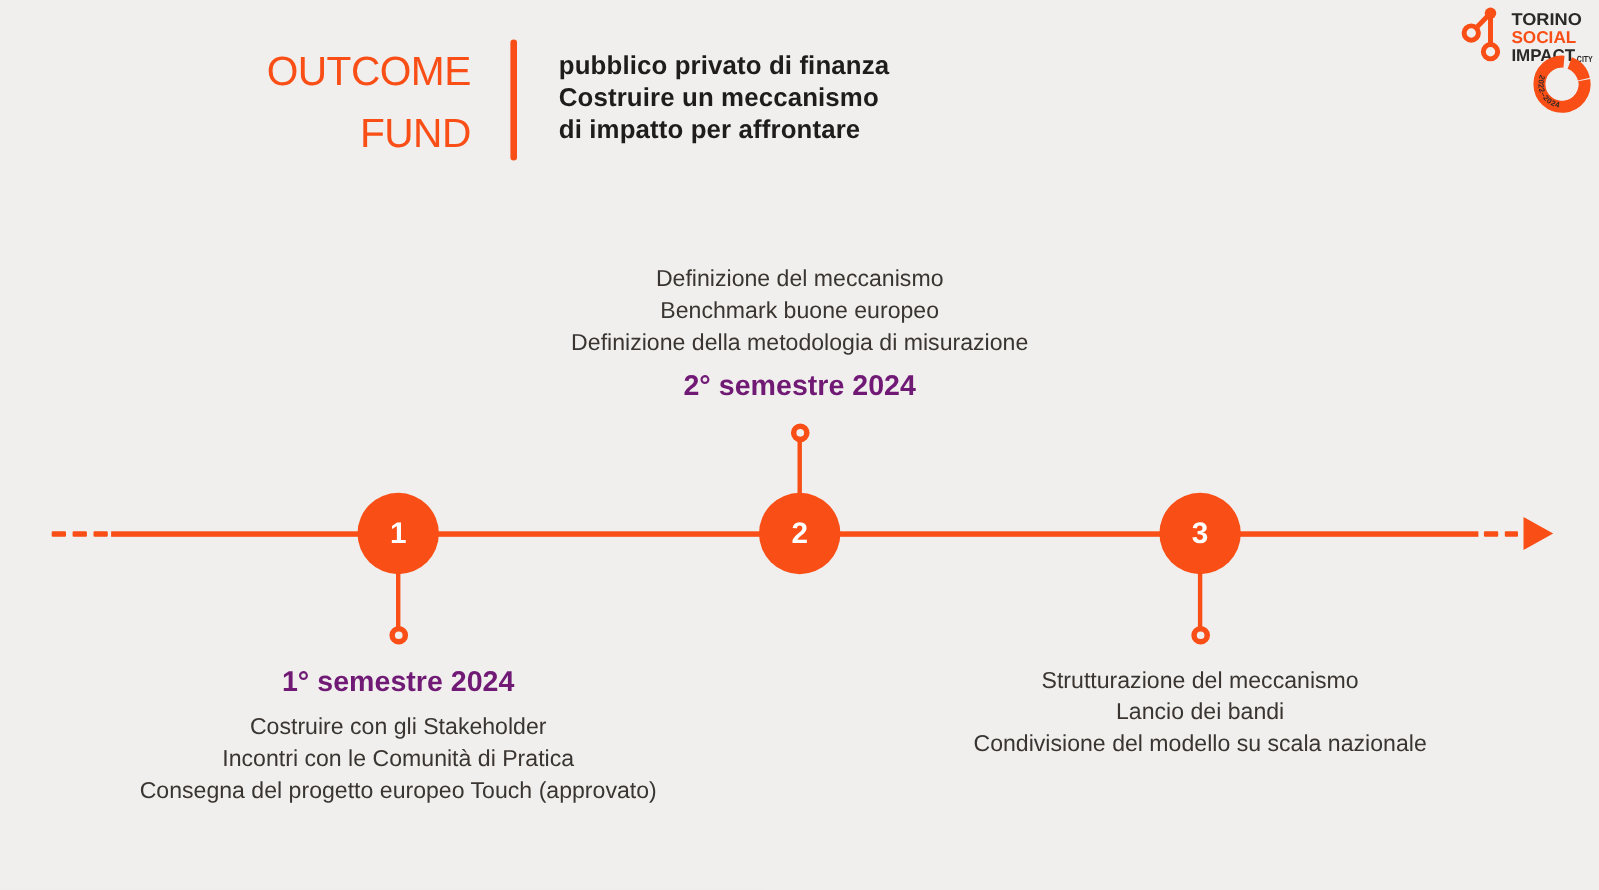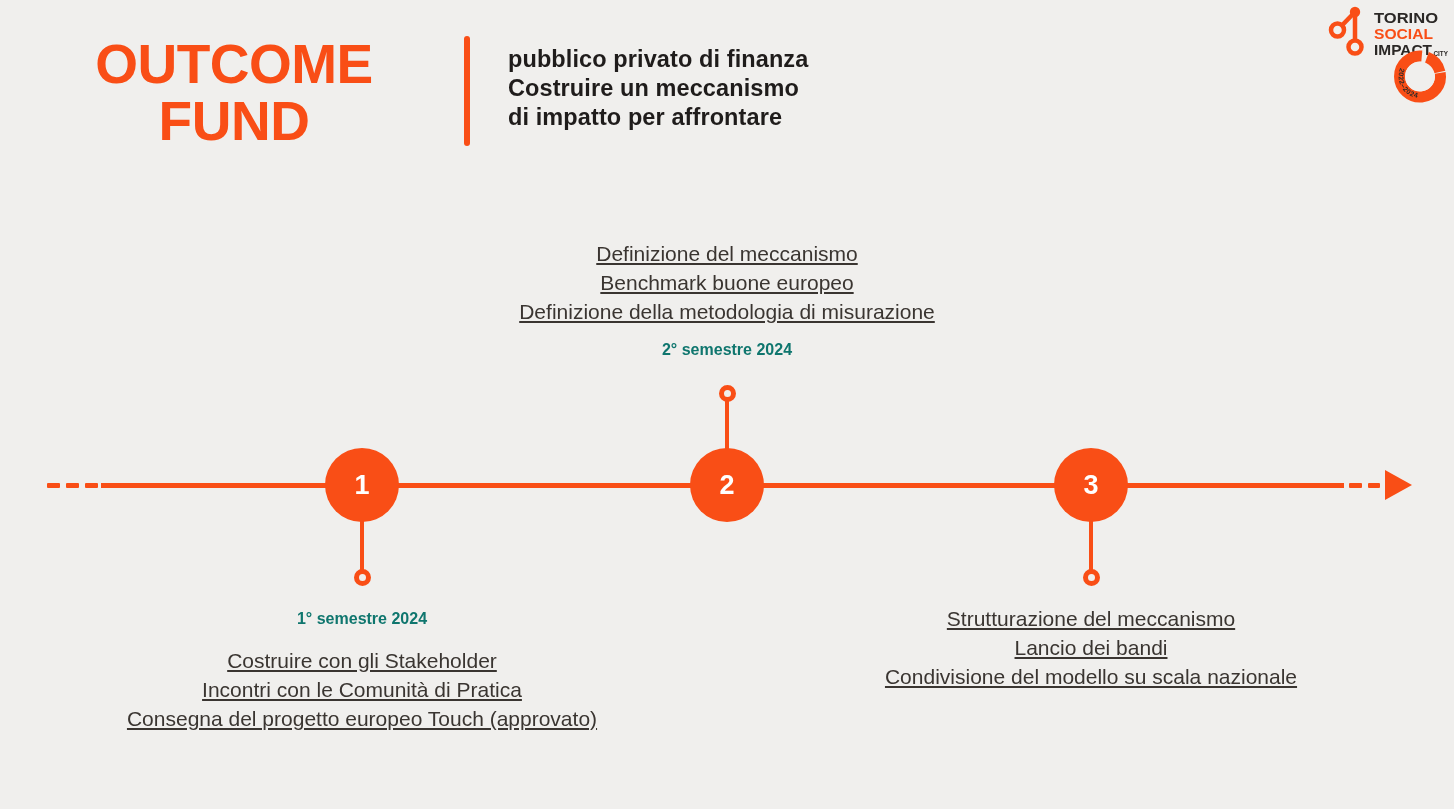--- a/index.html
+++ b/index.html
@@ -2,22 +2,22 @@
 <html><head>
 <meta charset="utf-8">
 <style>
   html,body{margin:0;padding:0;background:#e8e7e5;}
   .slide{
     position:relative;width:1454px;height:809px;overflow:hidden;
     background:#f0efed;font-family:"Liberation Sans",sans-serif;
   }
   
   .title{
-    position:absolute;left:40px;top:36px;width:388px;text-align:center;
-    color:#f94e16;font-size:55px;line-height:57px;font-weight:700;letter-spacing:-0.5px;
+    position:absolute;left:40px;top:36px;width:388px;text-align:right;
+    color:#f94e16;font-size:37px;line-height:57px;font-weight:400;letter-spacing:-0.5px;
   }
   .title-divider{
     position:absolute;left:464px;top:36px;width:6px;height:110px;background:#f94e16;border-radius:3px;
   }
   .subtitle{
     position:absolute;left:508px;top:45px;
     color:#1f1c1b;font-size:23.5px;line-height:29px;font-weight:bold;letter-spacing:0.1px;
   }
   
   .logo{position:absolute;left:1328px;top:4px;width:126px;height:104px;}
@@ -34,22 +34,22 @@
     background:#f94e16;color:#ffffff;font-weight:800;font-size:27px;
     display:flex;align-items:center;justify-content:center;
   }
   .stem{position:absolute;width:4px;background:#f94e16;}
   .ring{
     position:absolute;width:17px;height:17px;box-sizing:border-box;
     border:5px solid #f94e16;border-radius:50%;background:transparent;
   }
   
   .tb{position:absolute;width:620px;text-align:center;}
-  .tb .item{margin:0;font-size:21px;line-height:29px;color:#3a3531;font-weight:400;text-decoration:underline;}
-  .tb .date{font-size:16px;line-height:30px;font-weight:800;color:#0f766e;}
+  .tb .item{margin:0;font-size:21px;line-height:29px;color:#3a3531;font-weight:400;}
+  .tb .date{font-size:26px;line-height:30px;font-weight:800;color:#701a75;}
   .tb-above{left:417px;top:239px;}
   .tb-above .date{margin-top:9px;}
   .tb-below-1{left:52px;top:604px;}
   .tb-below-3{left:781px;top:604px;}
   .tb .date-first{margin-bottom:12px;text-align:center;}
 </style>
 </head>
 <body>
 
 <div class="slide">

